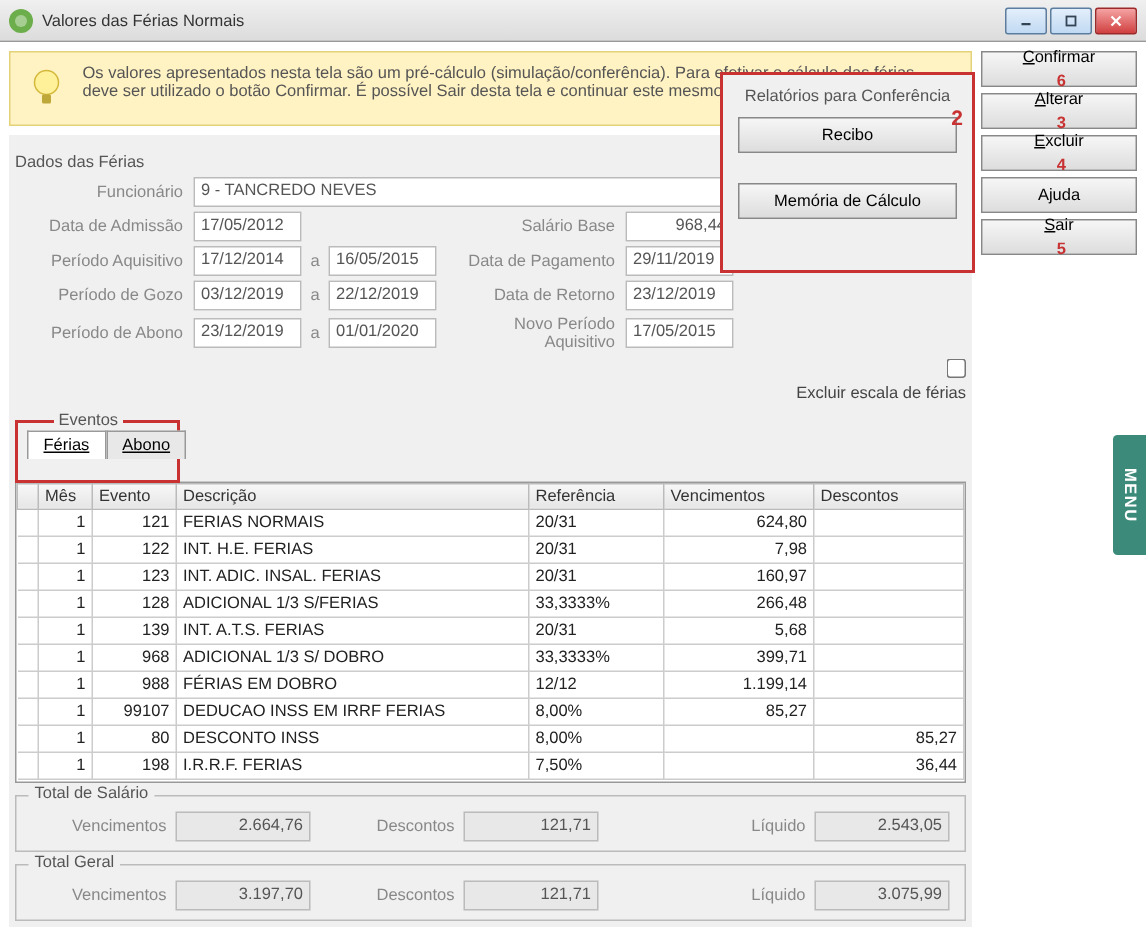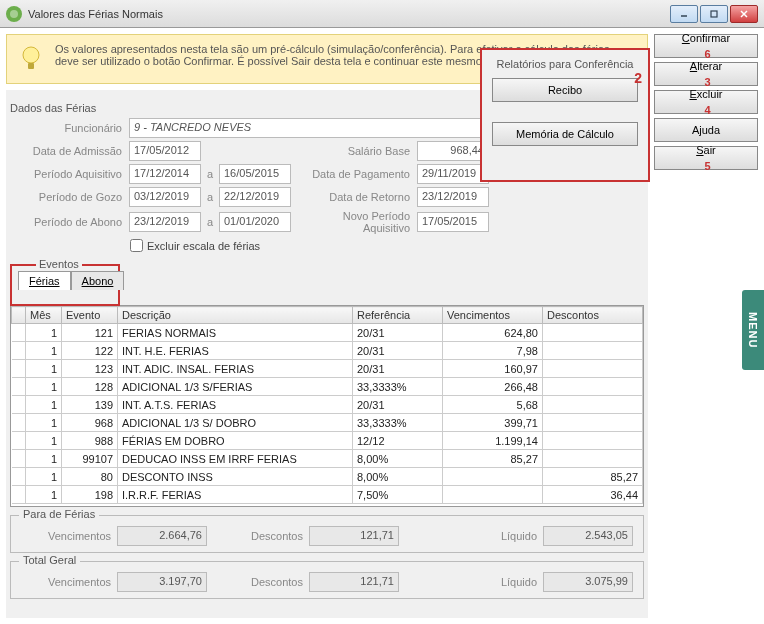--- a/index.html
+++ b/index.html
@@ -17,21 +17,21 @@
 
 .app-body { display: flex; padding: 6px; gap: 6px; height: calc(100% - 28px); }
 .left-col { flex: 1; display: flex; flex-direction: column; }
 .right-col { width: 104px; display: flex; flex-direction: column; gap: 4px; position: relative; }
 
 .info-banner { background: #fff2c3; border: 1px solid #e3d27a; padding: 8px; display: flex; align-items: flex-start; gap: 8px; color: #555; margin-bottom: 6px; }
 .bulb { width: 32px; height: 32px; flex-shrink: 0; }
 
 .field-label { color: #888; text-align: right; padding-right: 4px; }
 .field-value { background: #fff; border: 1px solid #bbb; padding: 2px 4px; height: 20px; color: #555; }
-.checkbox-row { display: flex; align-items: flex-end; gap: 4px; padding: 2px 0; color: #444; }
+.checkbox-row { display: flex; align-items: flex-end; gap: 4px; padding: 2px 0; color: #444; flex-direction: column; }
 .checkbox-row input { width: 13px; height: 13px; }
 
 .dados-row { display: grid; grid-template-columns: 116px 72px 12px 72px 120px 72px; gap: 3px; align-items: center; margin-bottom: 3px; }
 .dados-row .a-sep { text-align: center; color: #888; }
 
 .group { border: 1px solid #bbb; padding: 8px 10px 6px; position: relative; margin-top: 8px; }
 .group-title { position: absolute; top: -8px; left: 8px; background: #f0f0f0; padding: 0 4px; color: #555; }
 
 .report-box { position: absolute; top: 48px; right: 114px; border: 2px solid #c83232; padding: 8px 10px 14px; background: #f0f0f0; width: 170px; }
 .report-title { text-align: center; color: #555; margin-bottom: 8px; padding: 0 4px; }
@@ -102,21 +102,21 @@
           <rect x="13" y="20" width="6" height="6" fill="#bfa83a" rx="1"></rect>
         </svg>
       <div>Os valores apresentados nesta tela são um pré-cálculo (simulação/conferência). Para efetivar o cálculo das férias, deve ser utilizado o botão Confirmar. É possível Sair desta tela e continuar este mesmo cálculo depois.</div>
     </div>
 
     <div class="main-bg">
       <div class="group" style="border:none;padding:4px 0 0;">
         <div style="color:#555;margin-bottom:4px;">Dados das Férias</div>
         <div class="dados-row" style="grid-template-columns:116px 1fr;">
           <div class="field-label">Funcionário</div>
-          <div class="field-value" style="width:360px;font-style:italic;">9 - TANCREDO NEVES</div>
+          <div class="field-value" style="width:360px;">9 - TANCREDO NEVES</div>
         </div>
         <div class="dados-row">
           <div class="field-label">Data de Admissão</div>
           <div class="field-value">17/05/2012</div>
           <div></div>
             <div></div>
           <div class="field-label">Salário Base</div>
           <div class="field-value num">968,44</div>
         </div>
         <div class="dados-row">
@@ -260,21 +260,21 @@
                 <td>I.R.R.F. FERIAS</td>
                 <td>7,50%</td>
                 <td class="num"></td>
                 <td class="num">36,44</td>
               </tr>
             </tbody>
         </table>
       </div>
 
       <div class="totals-group">
-        <div class="group-title">Para de Férias</div>
+        <div class="group-title">Total de Salário</div>
         <div class="totals-row">
           <div class="tlabel">Vencimentos</div>
           <div class="tval">2.664,76</div>
           <div class="tlabel">Descontos</div>
           <div class="tval">121,71</div>
           <div class="tlabel" style="flex:1;">Líquido</div>
           <div class="tval">2.543,05</div>
         </div>
       </div>
 

